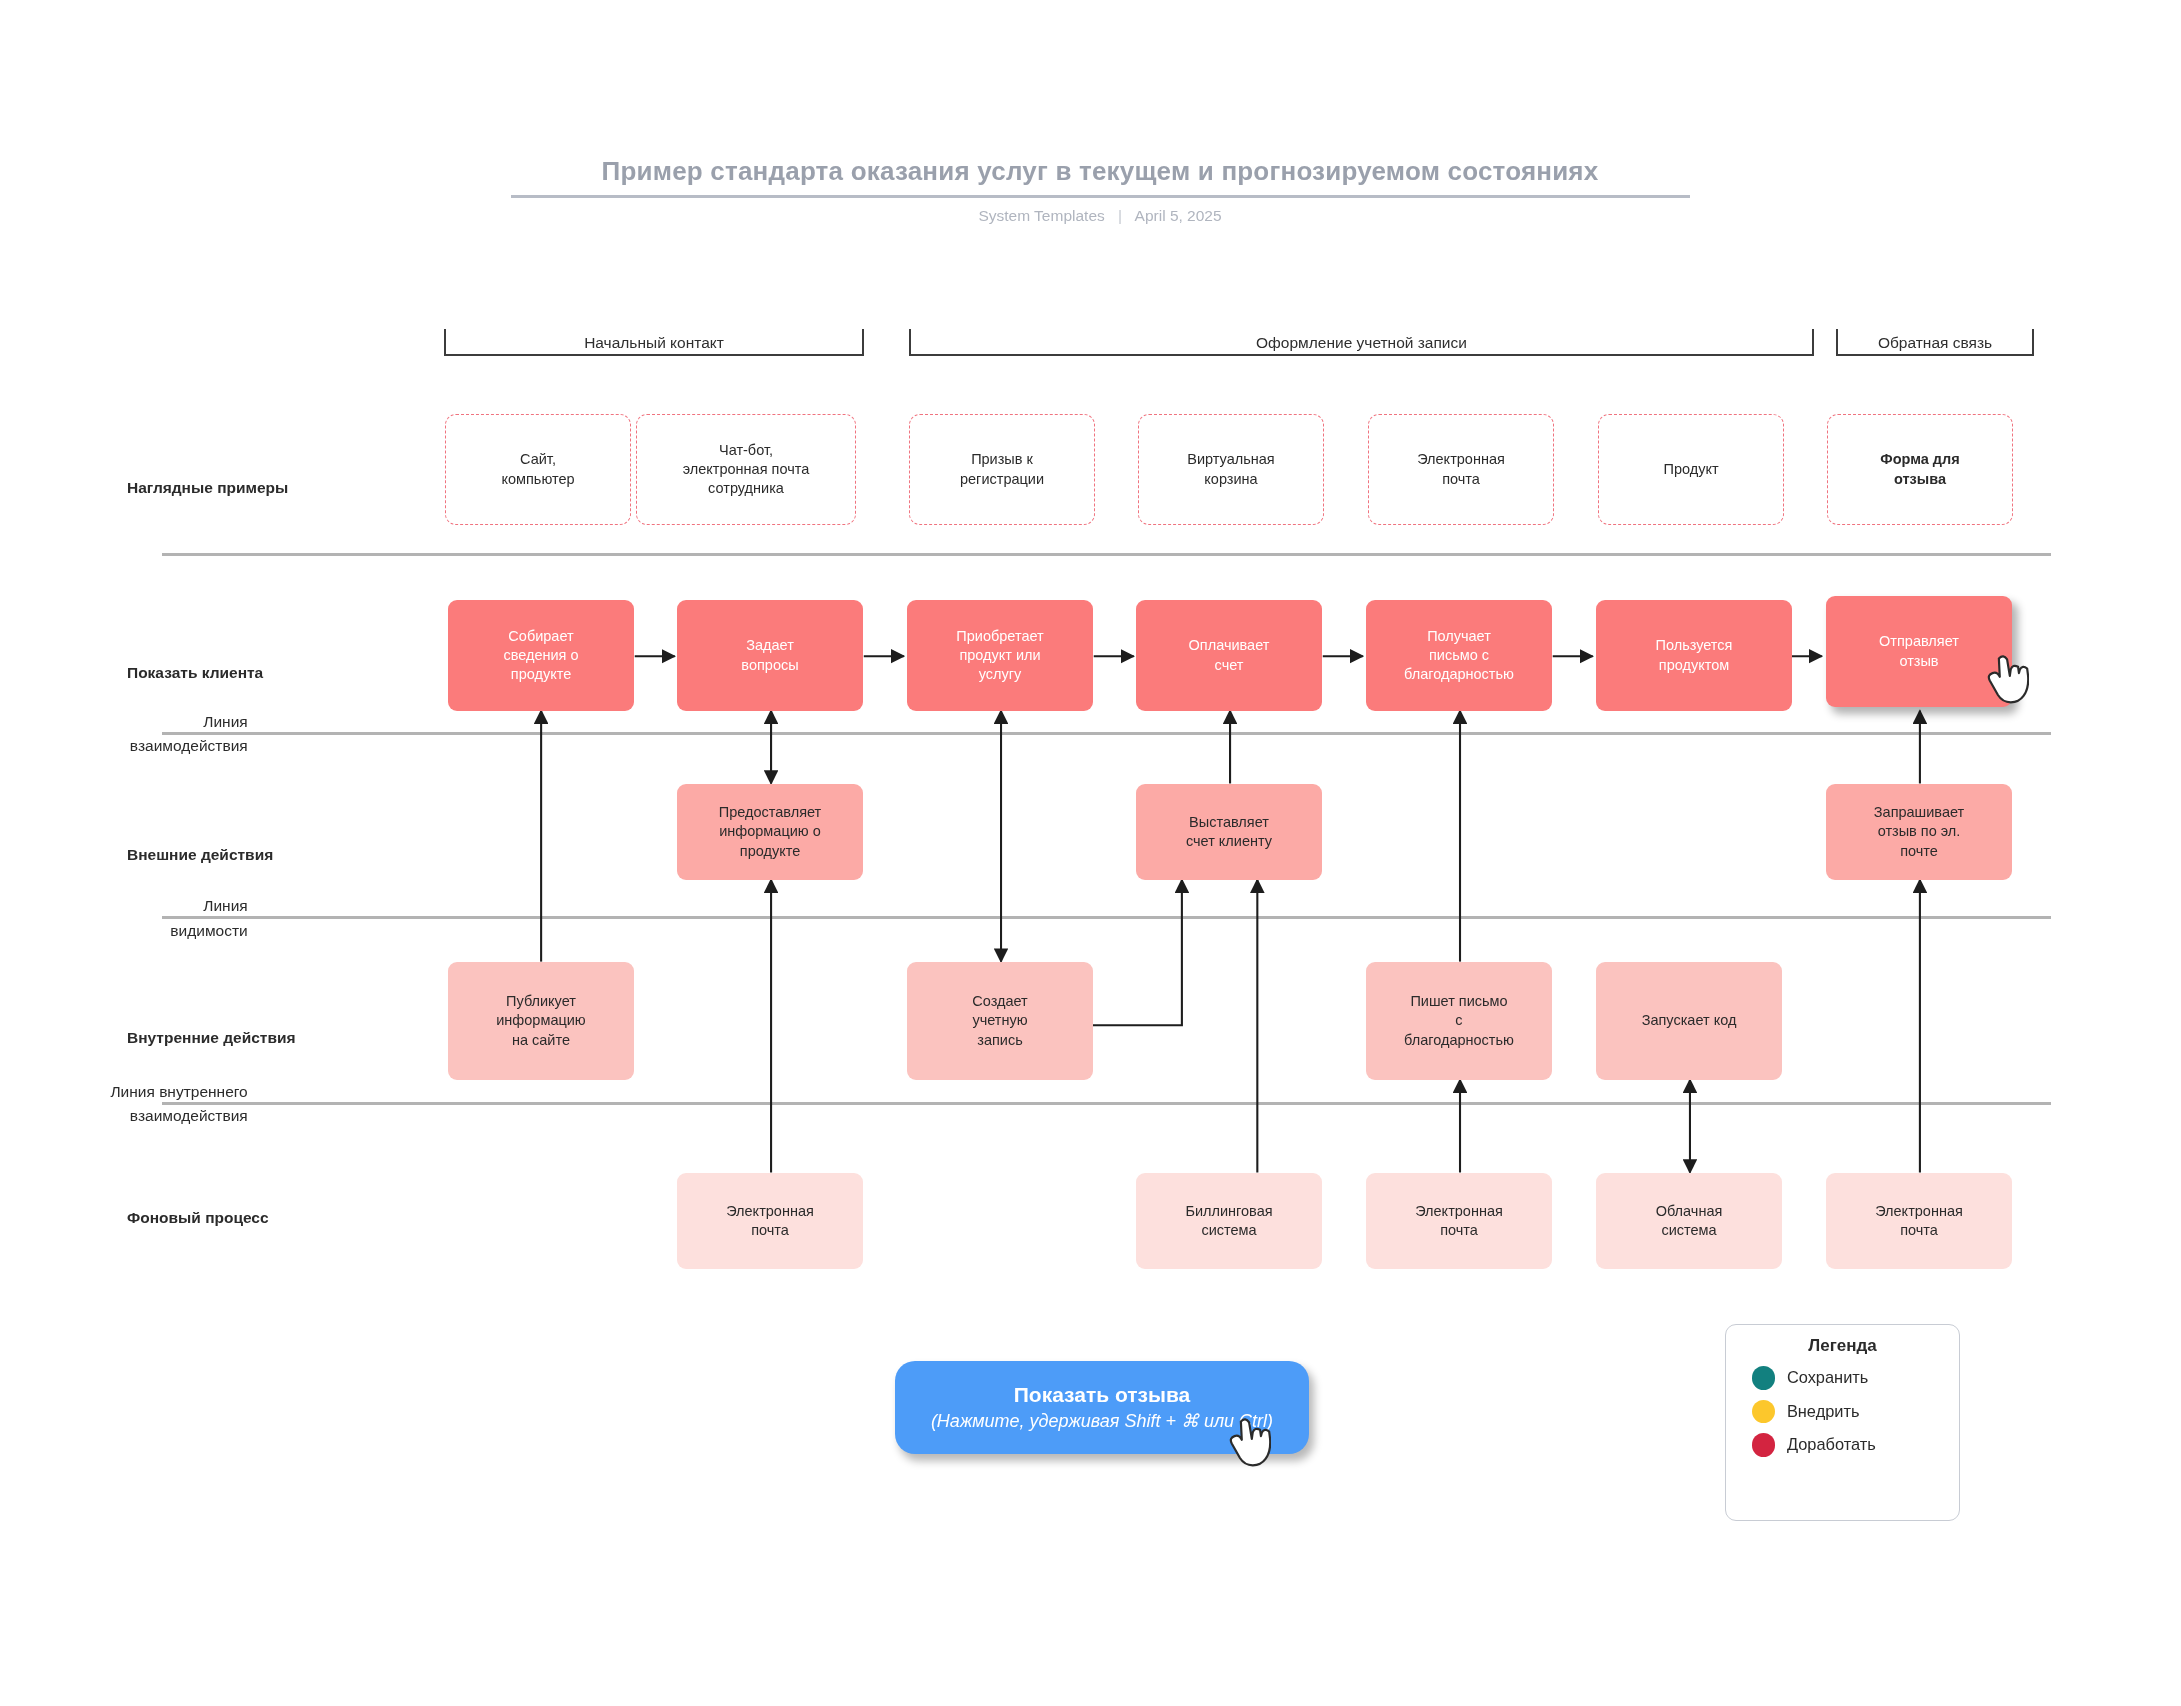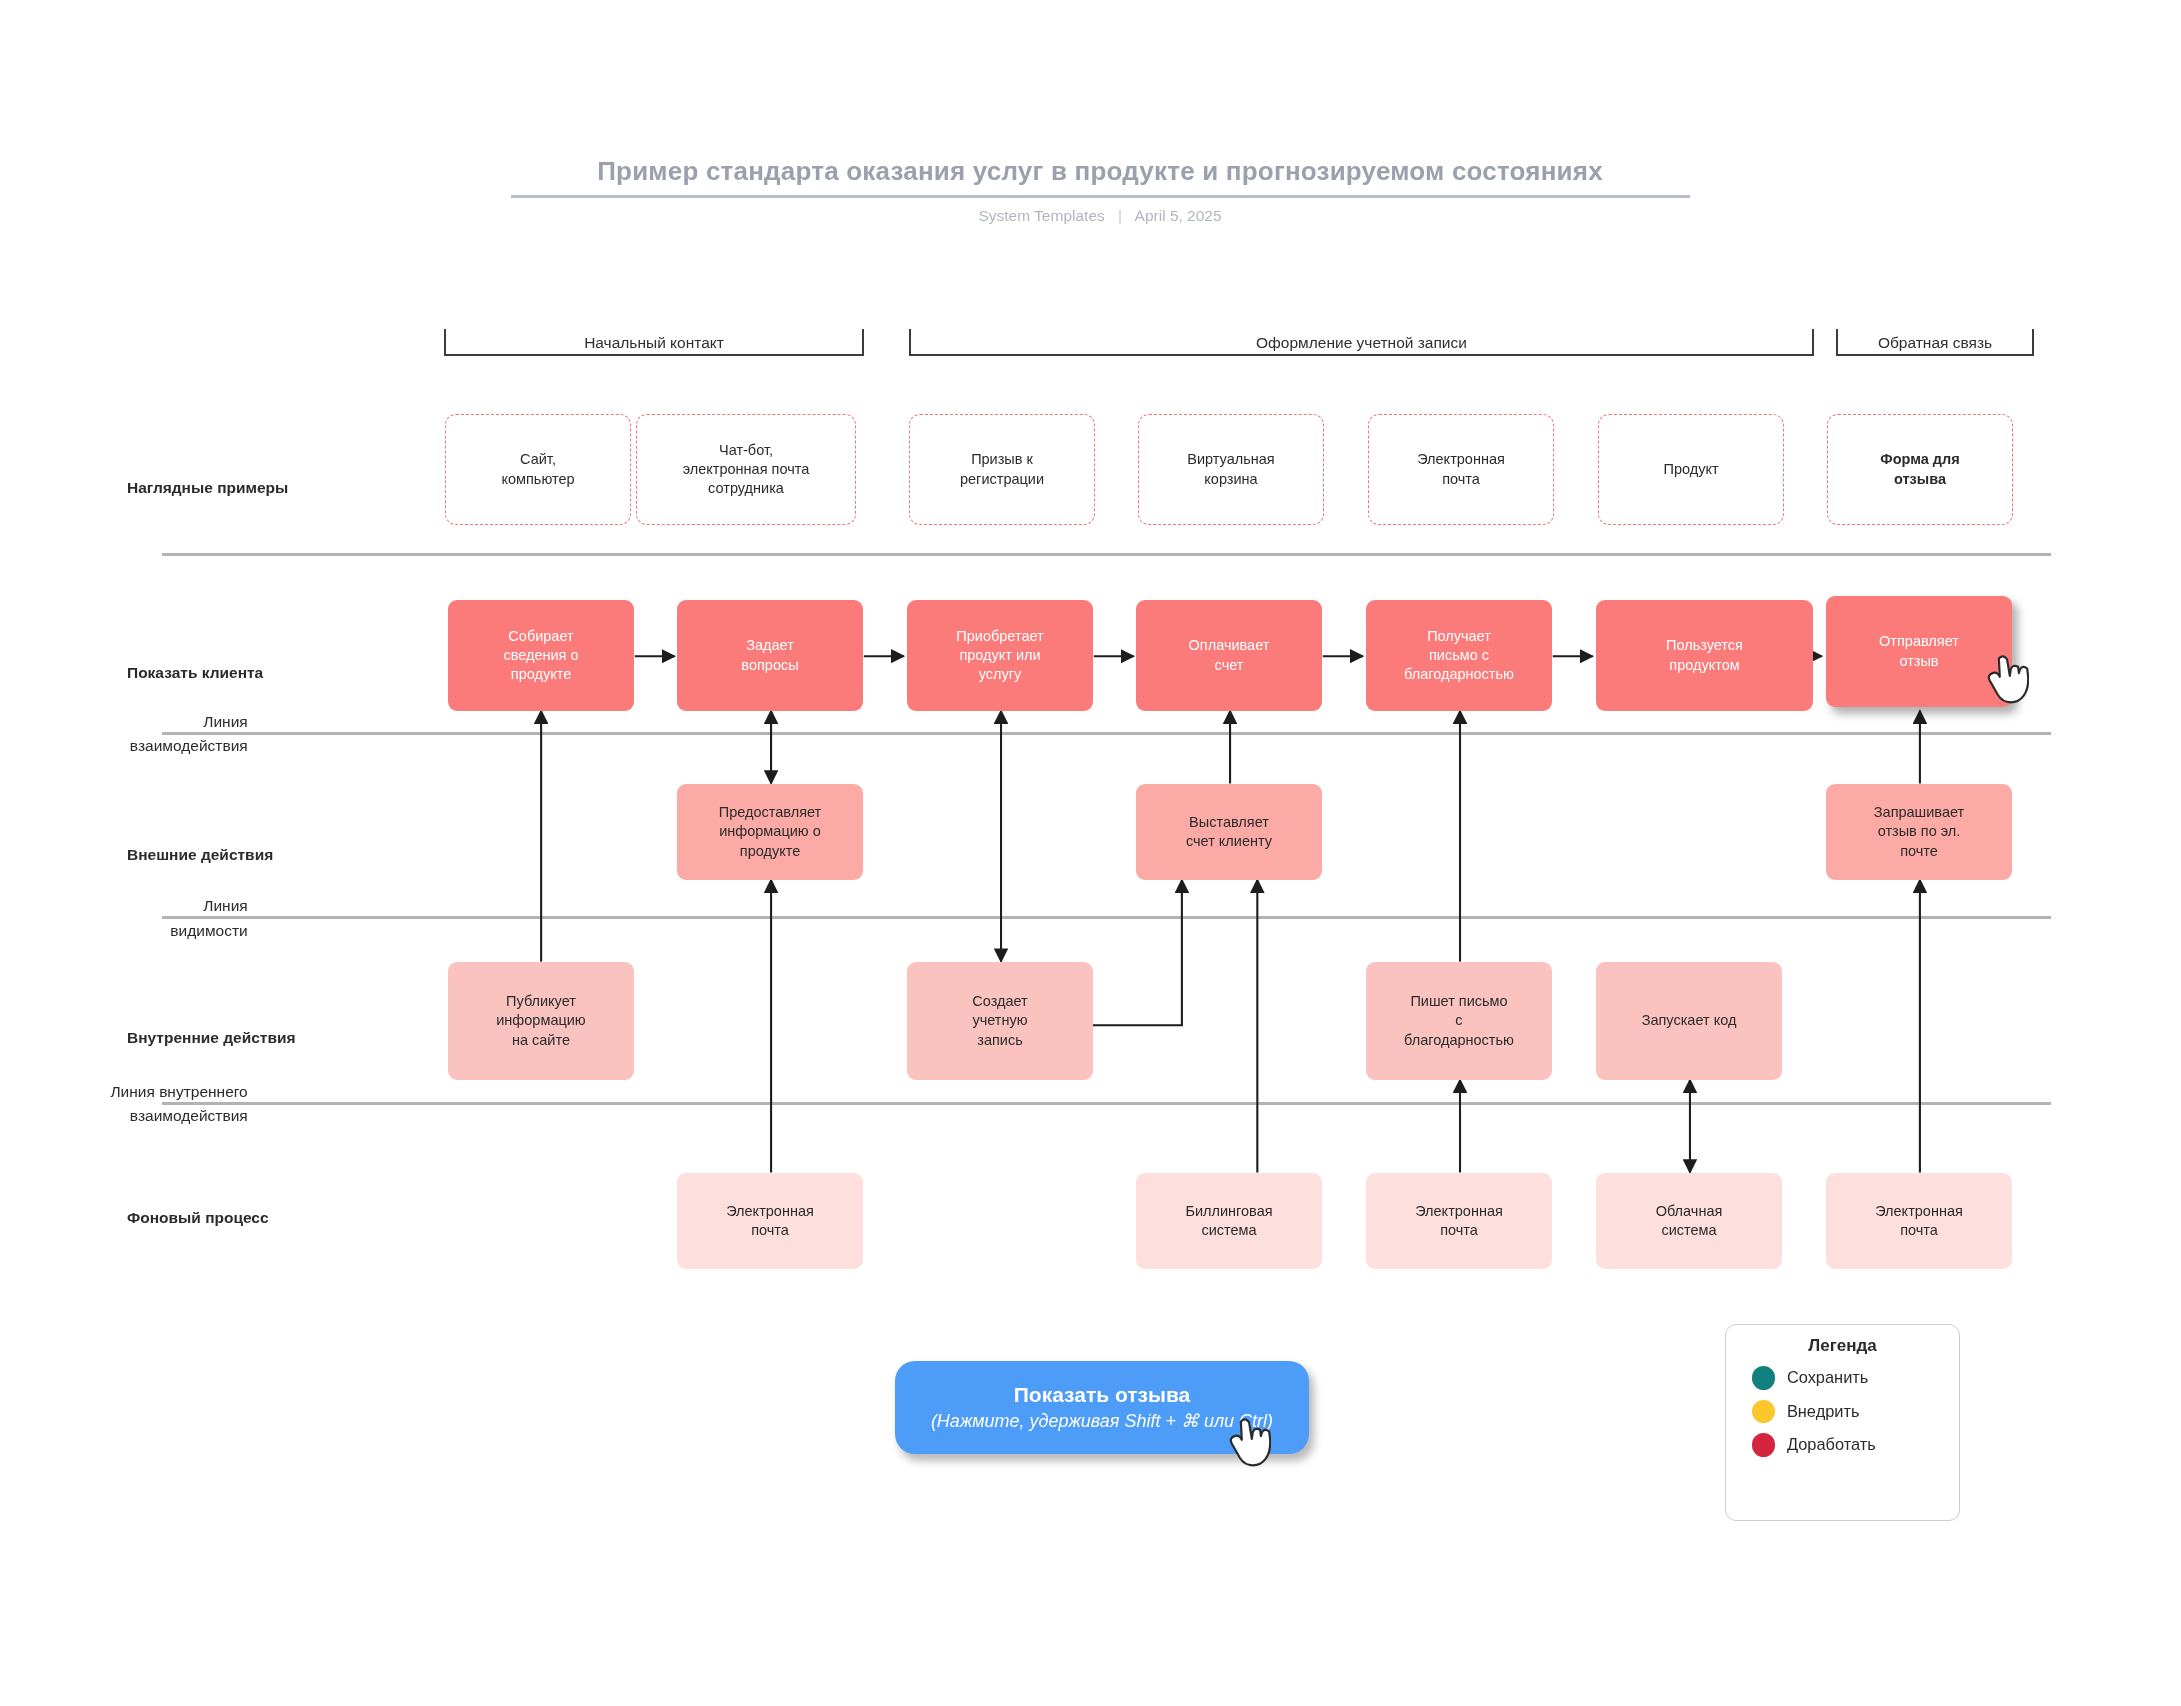--- a/index.html
+++ b/index.html
@@ -112,21 +112,21 @@
   #legend .ll { font-size: 16.4px; color: #2b2b2b; }
 
   
   .cursor { position: absolute; width: 42px; height: 53px; z-index: 20; pointer-events: none; }
 </style>
 </head>
 <body>
 
 <div id="stage">
 
-  <div id="title">Пример стандарта оказания услуг в продукте и прогнозируемом состояниях</div>
+  <div id="title">Пример стандарта оказания услуг в текущем и прогнозируемом состояниях</div>
   <div id="title-rule"></div>
   <div id="subtitle">
     <span>System Templates</span>
     <span class="sep">|</span>
     <span>April 5, 2025</span>
   </div>
 
   <div class="phase" style="left:444px; top:325px; width:420px; height:31px;">
     <div class="plabel">Начальный контакт</div>
     <div class="pl"></div>
@@ -212,21 +212,21 @@
   <div class="node example" style="left:1138px; top:414px; width:186px; height:111px;">Виртуальная<br>корзина</div>
   <div class="node example" style="left:1368px; top:414px; width:186px; height:111px;">Электронная<br>почта</div>
   <div class="node example" style="left:1598px; top:414px; width:186px; height:111px;">Продукт</div>
   <div class="node example" style="left:1827px; top:414px; width:186px; height:111px;font-weight:bold;">Форма для<br>отзыва</div>
 
   <div class="node customer" style="left:448px;  top:600px; width:186px; height:111px;">Собирает<br>сведения о<br>продукте</div>
   <div class="node customer" style="left:677px;  top:600px; width:186px; height:111px;">Задает<br>вопросы</div>
   <div class="node customer" style="left:907px;  top:600px; width:186px; height:111px;">Приобретает<br>продукт или<br>услугу</div>
   <div class="node customer" style="left:1136px; top:600px; width:186px; height:111px;">Оплачивает<br>счет</div>
   <div class="node customer" style="left:1366px; top:600px; width:186px; height:111px;">Получает<br>письмо с<br>благодарностью</div>
-  <div class="node customer" style="left:1596px; top:600px; width:217px; height:111px;">Пользуется<br>продуктом</div>
+  <div class="node customer" style="left:1596px; top:600px; width:196px; height:111px;">Пользуется<br>продуктом</div>
   <div class="node customer hovered" style="left:1826px; top:596px; width:186px; height:111px;">Отправляет<br>отзыв</div>
 
   <div class="node frontstage" style="left:677px;  top:784px; width:186px; height:96px;">Предоставляет<br>информацию о<br>продукте</div>
   <div class="node frontstage" style="left:1136px; top:784px; width:186px; height:96px;">Выставляет<br>счет клиенту</div>
   <div class="node frontstage" style="left:1826px; top:784px; width:186px; height:96px;">Запрашивает<br>отзыв по эл.<br>почте</div>
 
   <div class="node backstage" style="left:448px;  top:962px; width:186px; height:118px;">Публикует<br>информацию<br>на сайте</div>
   <div class="node backstage" style="left:907px;  top:962px; width:186px; height:118px;">Создает<br>учетную<br>запись</div>
   <div class="node backstage" style="left:1366px; top:962px; width:186px; height:118px;">Пишет письмо<br>с<br>благодарностью</div>
   <div class="node backstage" style="left:1596px; top:962px; width:186px; height:118px;">Запускает код</div>

